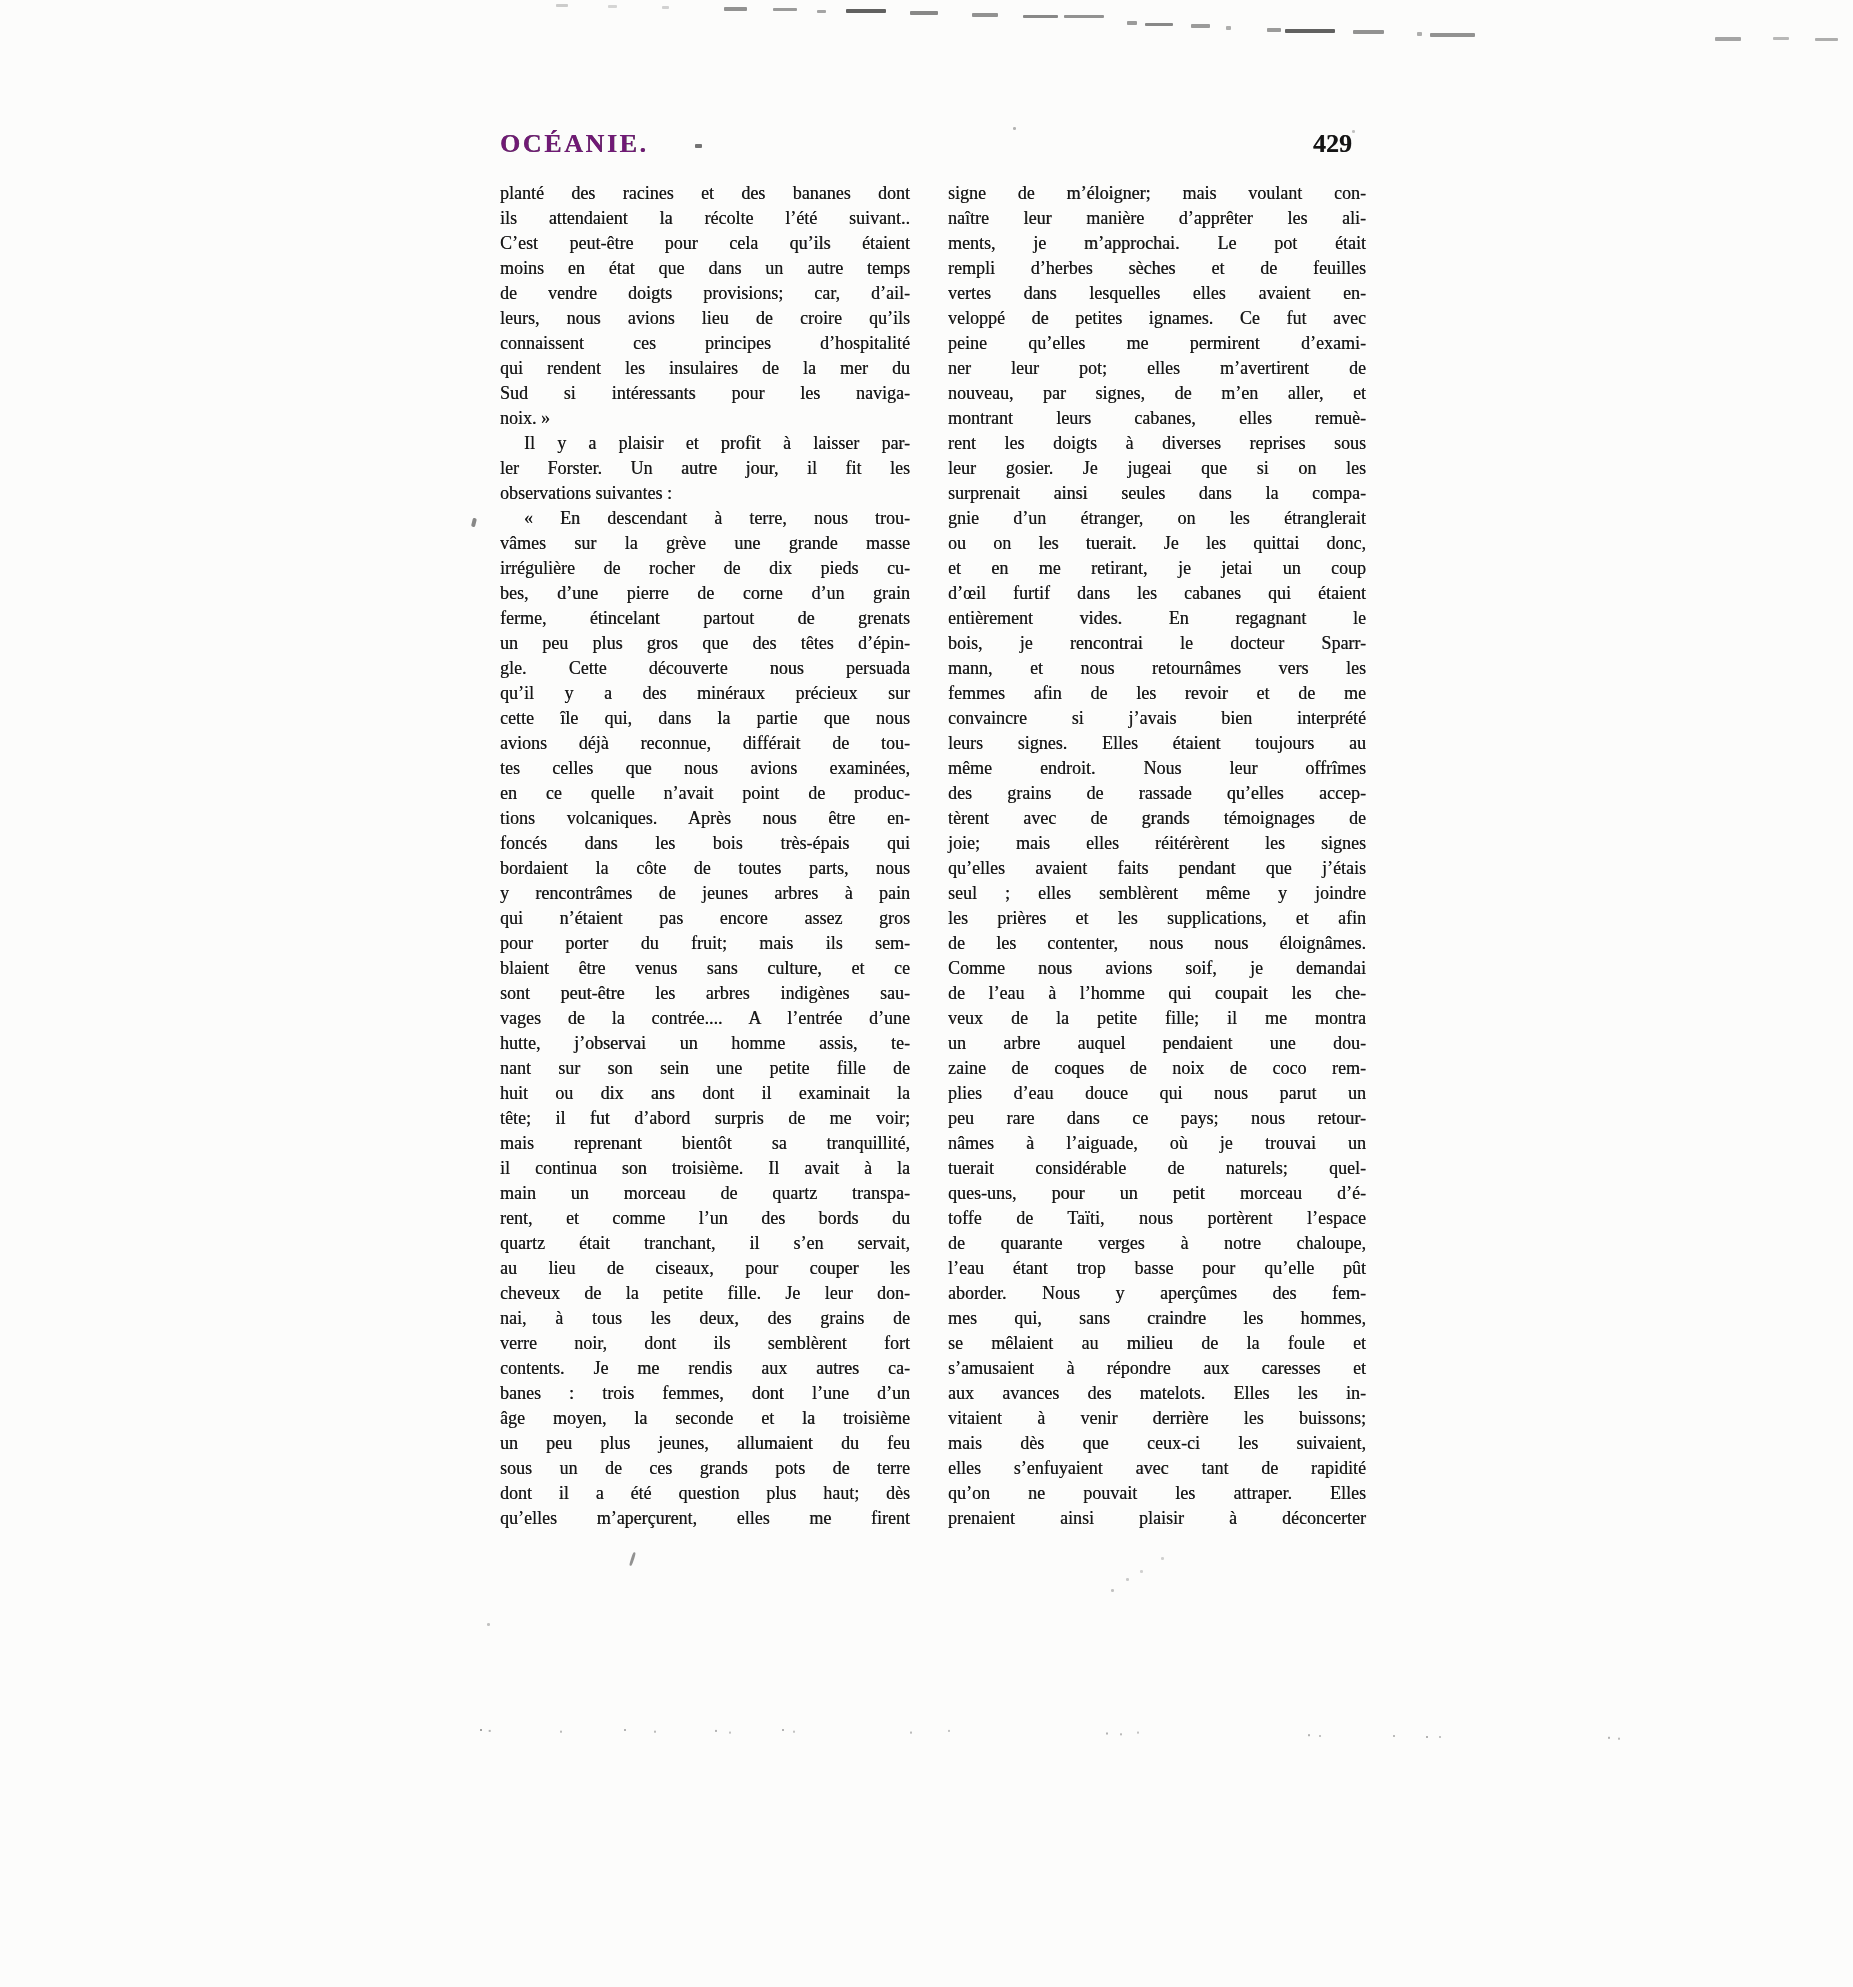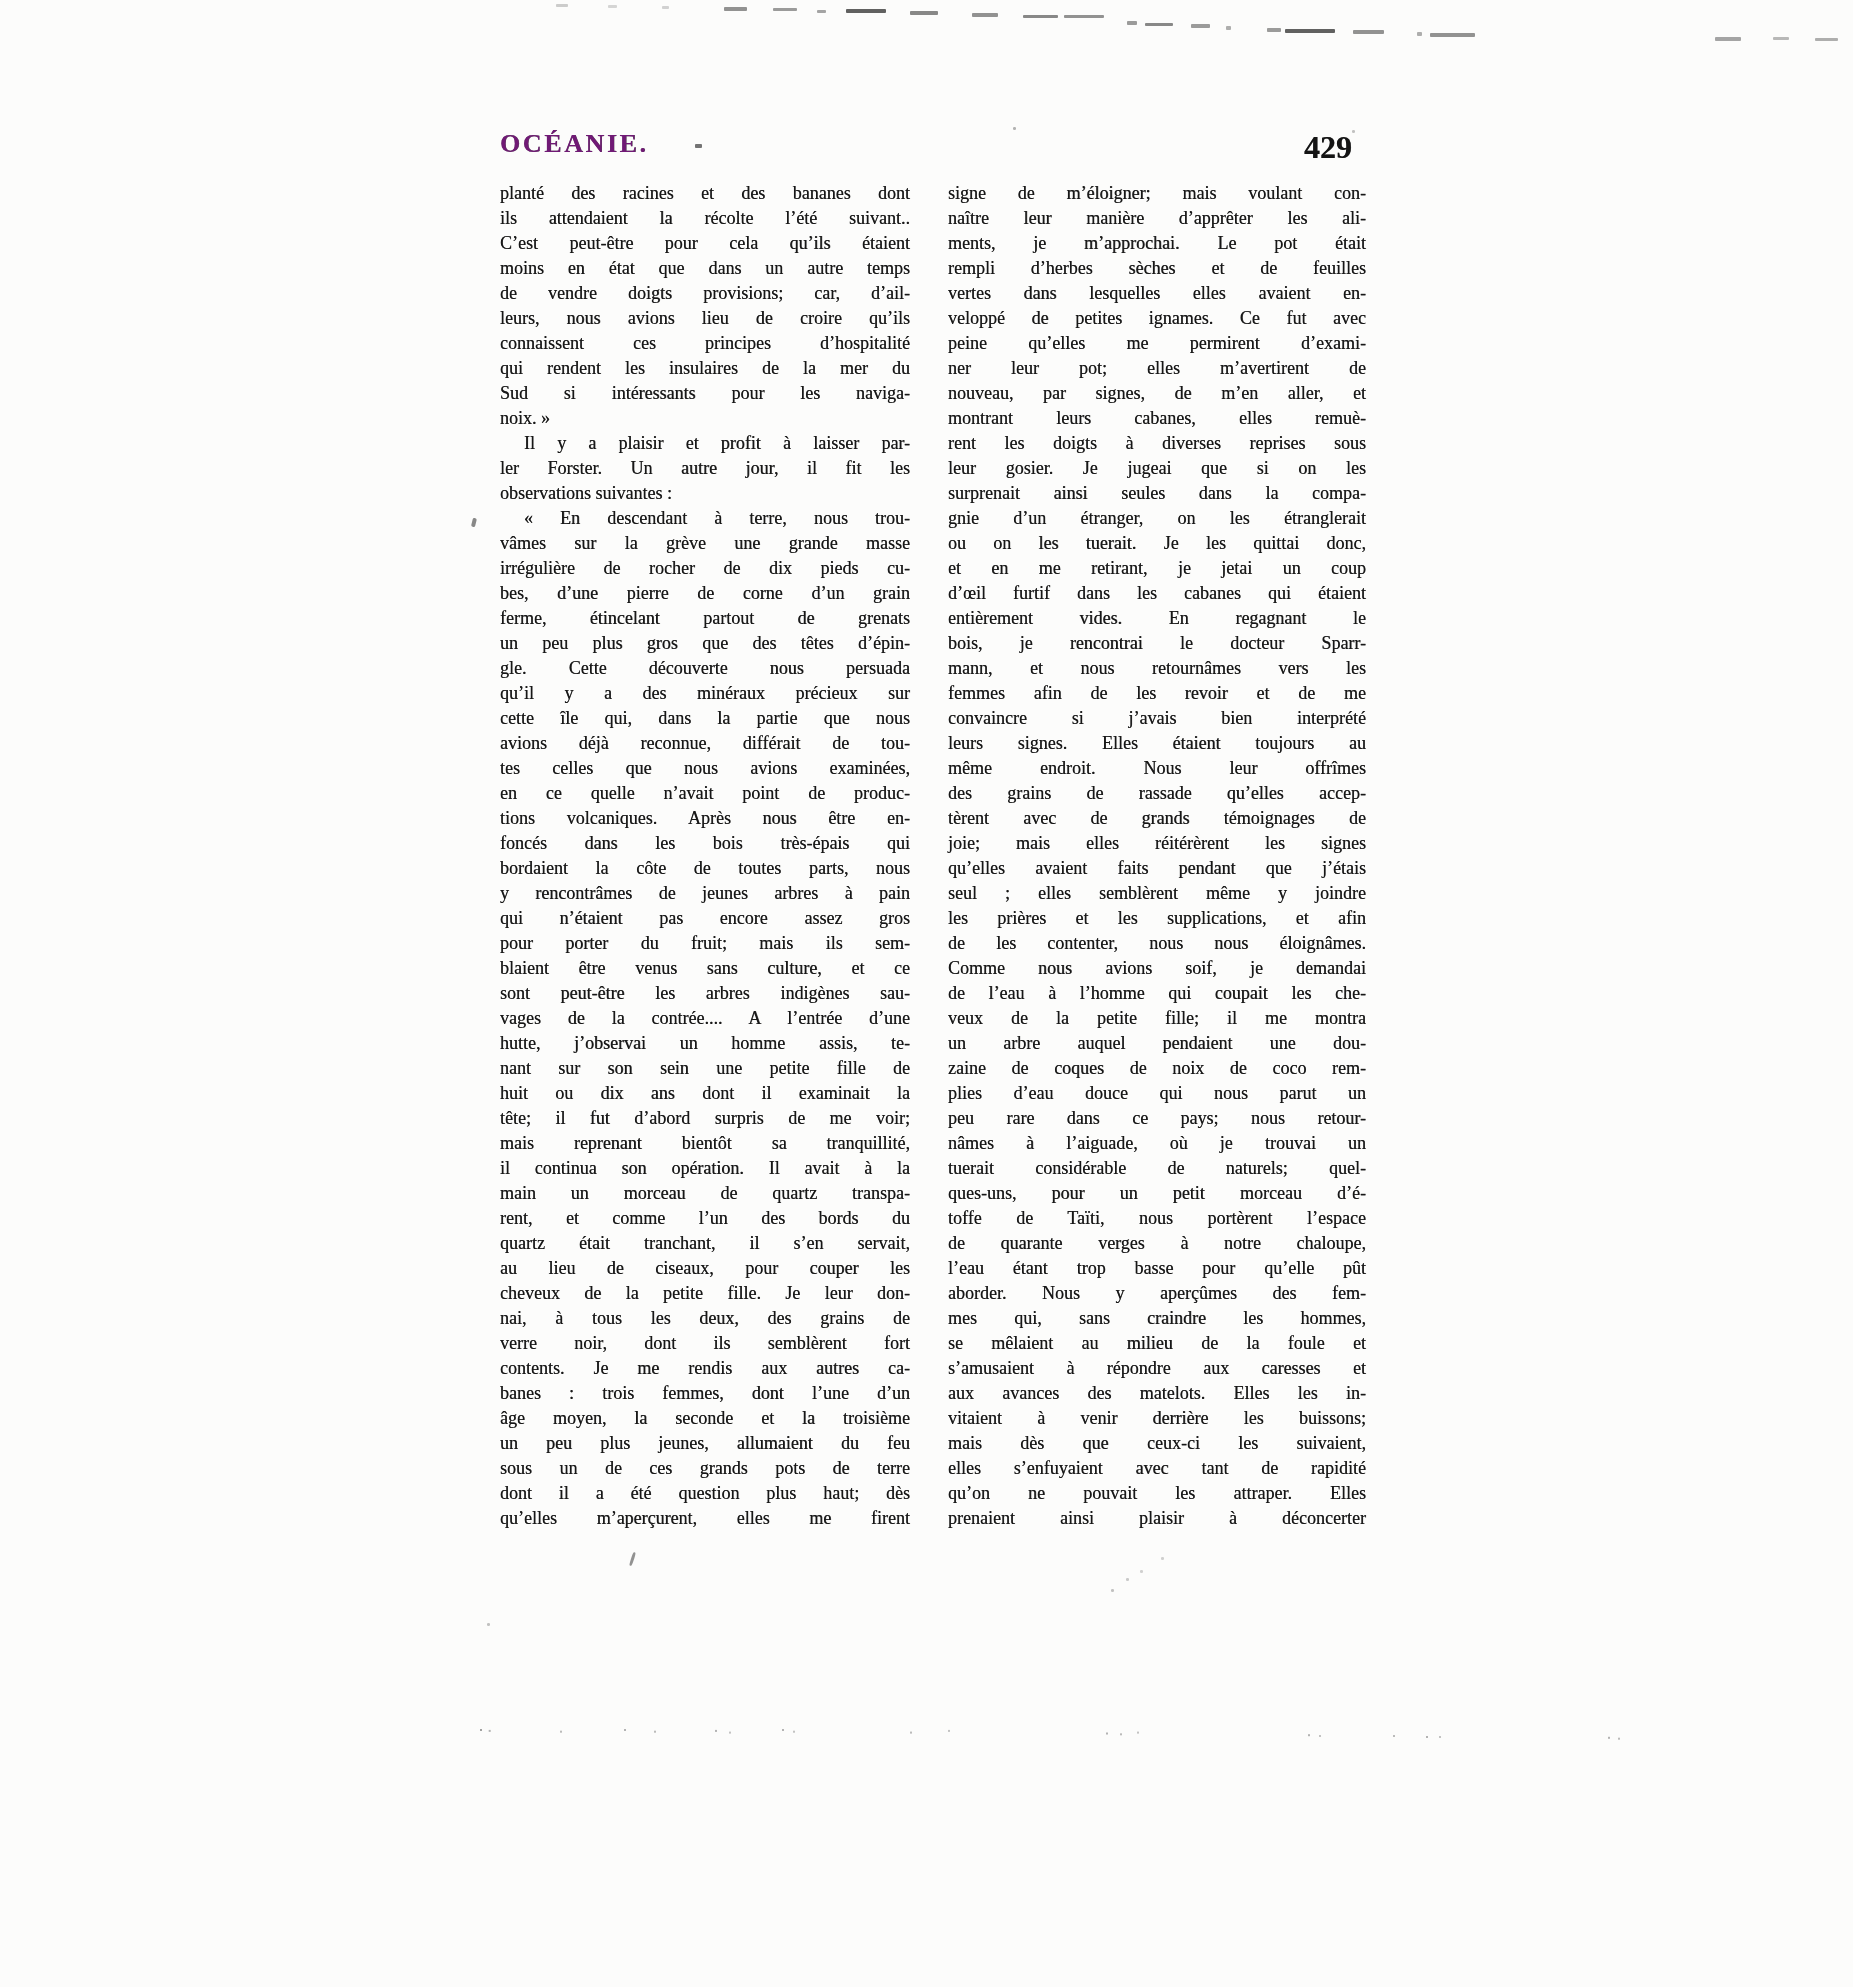--- a/index.html
+++ b/index.html
@@ -14,21 +14,21 @@
   .page-header{
     position:absolute;left:500px;top:129px;width:853px;
     text-align:left;
     font-size:26px;font-weight:bold;letter-spacing:2.6px;
     color:#701a75;
     text-shadow:0.3px 0.3px 0 rgba(0,0,0,0.65);
   }
   .page-number{
     position:absolute;left:1298px;top:129px;width:54px;
     text-align:right;
-    font-size:32px;font-weight:bold;
+    font-size:26px;font-weight:bold;
     color:#141414;
     text-shadow:0.3px 0.3px 0 rgba(0,0,0,0.6);
   }
   .col{
     position:absolute;top:181px;
     font-size:18px;
     line-height:25px;
     color:#171717;
     text-shadow:0.3px 0.2px 0 rgba(0,0,0,0.68);
   }
@@ -141,21 +141,21 @@
     <div class="line">qui n’étaient pas encore assez gros</div>
     <div class="line">pour porter du fruit; mais ils sem-</div>
     <div class="line">blaient être venus sans culture, et ce</div>
     <div class="line">sont peut-être les arbres indigènes sau-</div>
     <div class="line">vages de la contrée.... A l’entrée d’une</div>
     <div class="line">hutte, j’observai un homme assis, te-</div>
     <div class="line">nant sur son sein une petite fille de</div>
     <div class="line">huit ou dix ans dont il examinait la</div>
     <div class="line">tête; il fut d’abord surpris de me voir;</div>
     <div class="line">mais reprenant bientôt sa tranquillité,</div>
-    <div class="line">il continua son opération. Il avait à la</div>
+    <div class="line">il continua son troisième. Il avait à la</div>
     <div class="line">main un morceau de quartz transpa-</div>
     <div class="line">rent, et comme l’un des bords du</div>
     <div class="line">quartz était tranchant, il s’en servait,</div>
     <div class="line">au lieu de ciseaux, pour couper les</div>
     <div class="line">cheveux de la petite fille. Je leur don-</div>
     <div class="line">nai, à tous les deux, des grains de</div>
     <div class="line">verre noir, dont ils semblèrent fort</div>
     <div class="line">contents. Je me rendis aux autres ca-</div>
     <div class="line">banes : trois femmes, dont l’une d’un</div>
     <div class="line">âge moyen, la seconde et la troisième</div>

